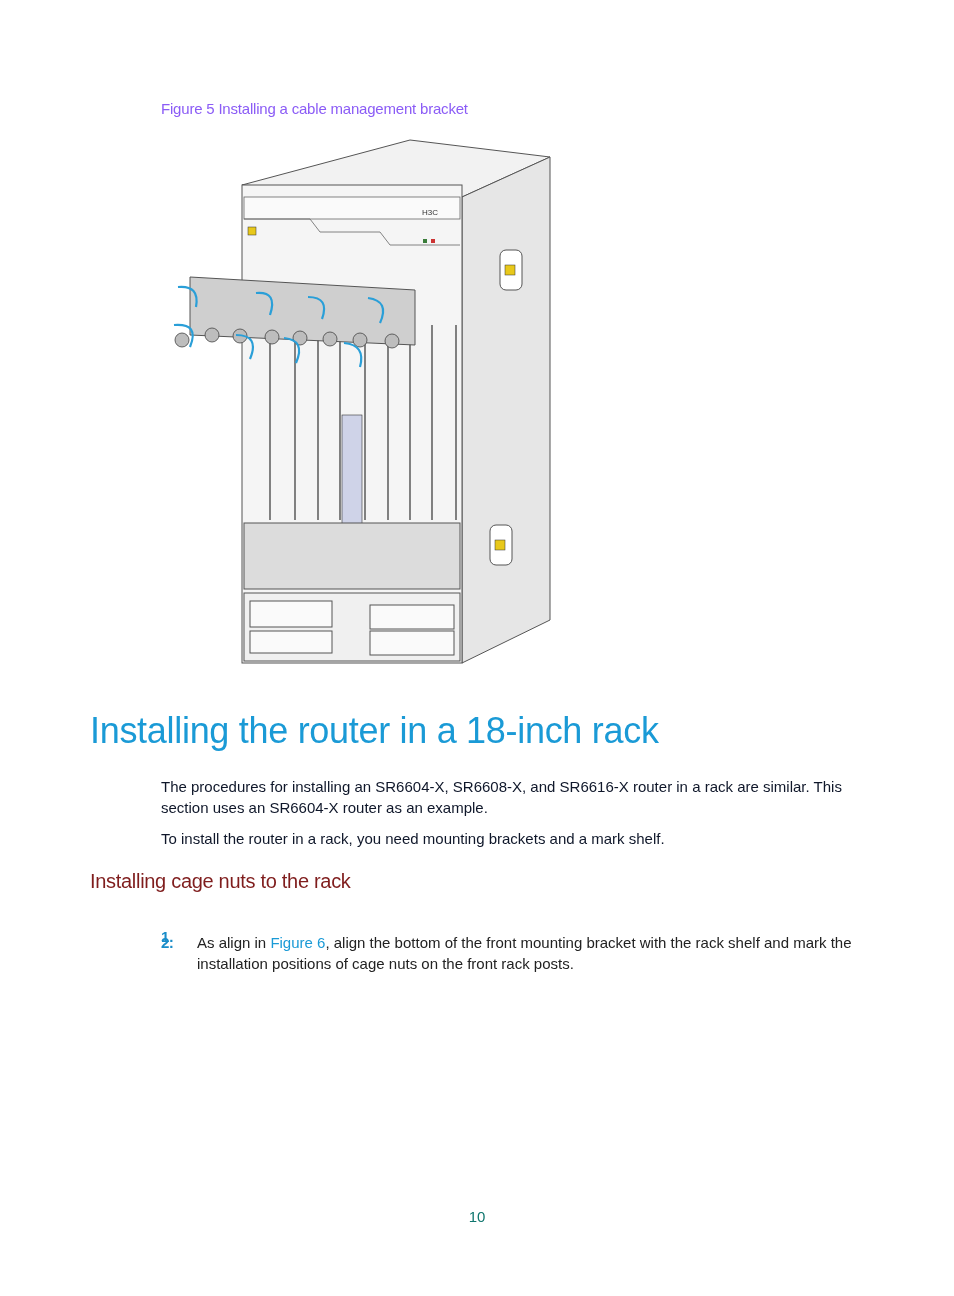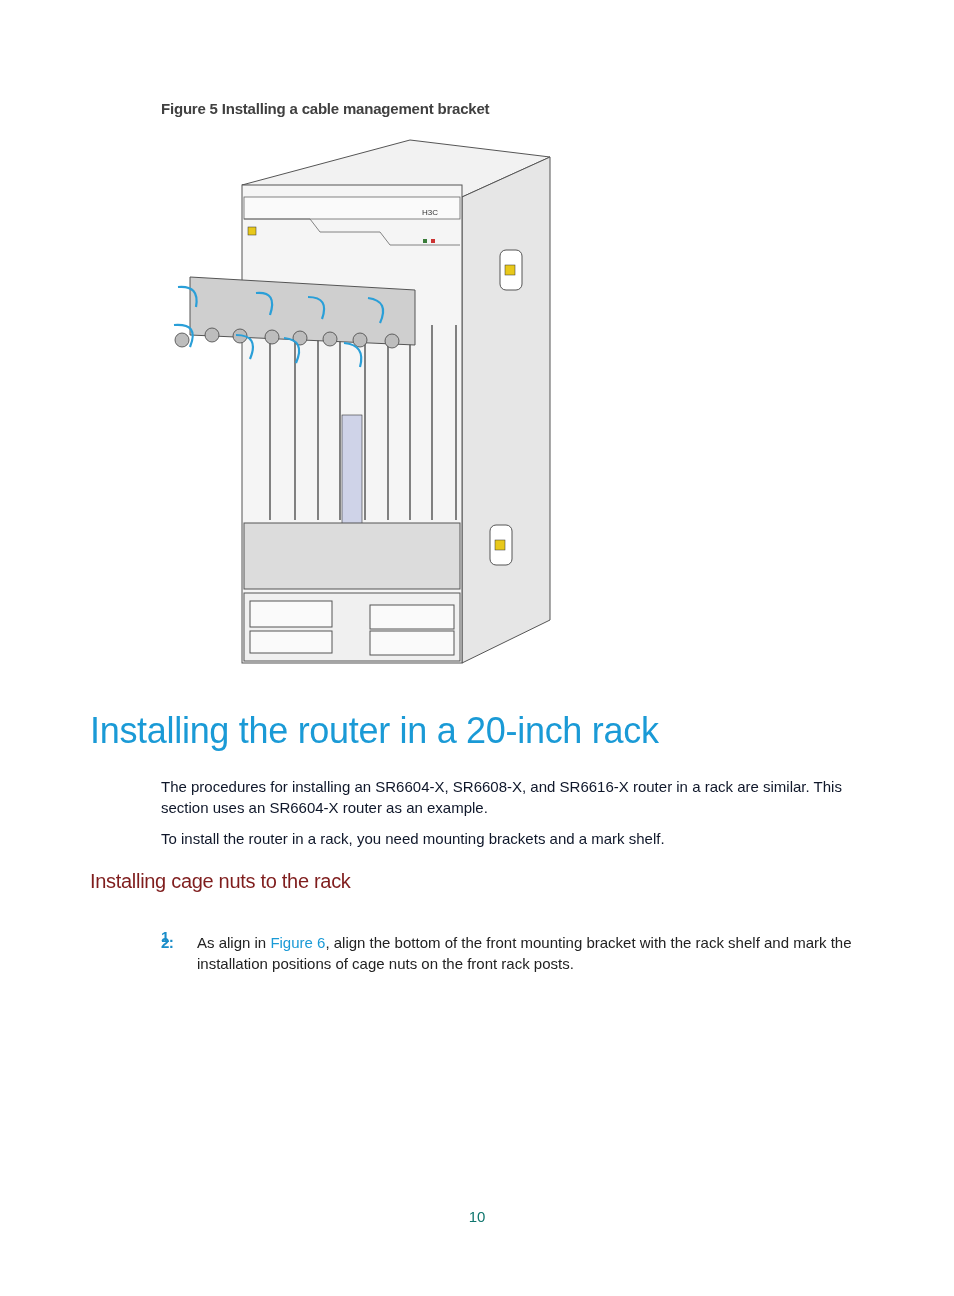--- a/index.html
+++ b/index.html
@@ -1,19 +1,19 @@
 <!DOCTYPE html>
 <html><head>
 <meta charset="utf-8">
 <style>
   html, body { margin: 0; padding: 0; background: #ffffff; }
   body { width: 954px; height: 1296px; position: relative; overflow: hidden;
          font-family: "Liberation Sans", "DejaVu Sans", sans-serif; color: #222; }
-  .fig-caption { position: absolute; left: 161px; top: 100px; font-size: 15px; font-weight: bold;
-                 color: #404040; letter-spacing: -0.2px; }
+  .fig-caption { position: absolute; left: 161px; top: 100px; font-size: 15px; font-weight: normal;
+                 color: #8b5cf6; letter-spacing: -0.2px; }
   .figure { position: absolute; left: 160px; top: 135px; width: 400px; height: 540px; }
   .h1 { position: absolute; left: 90px; top: 710px; font-size: 36px; color: #1a9ad6;
         font-weight: normal; margin: 0; letter-spacing: -0.3px; }
   .h2 { position: absolute; left: 90px; top: 870px; font-size: 20px; color: #7f1d1d;
         font-weight: normal; margin: 0; letter-spacing: -0.3px; }
   .para { position: absolute; left: 161px; width: 710px; font-size: 15px; line-height: 21px;
           color: #0f172a; margin: 0; }
   .p1 { top: 776px; }
   .p2 { top: 828px; }
   .list { position: absolute; left: 161px; top: 926px; width: 710px; margin: 0; padding: 0;
@@ -89,21 +89,21 @@
       <path d="M96,158 Q118,156 110,180"></path>
         <path d="M148,162 Q170,162 162,184"></path>
       <path d="M208,163 Q230,166 220,188"></path>
         <path d="M76,200 Q100,200 90,224"></path>
       <path d="M124,203 Q146,205 136,228"></path>
         <path d="M184,208 Q206,210 200,232"></path>
     </g>
   </svg>
 </div>
 
-<h1 class="h1">Installing the router in a 20-inch rack</h1>
+<h1 class="h1">Installing the router in a 18-inch rack</h1>
 
 <p class="para p1">The procedures for installing an SR6604-X, SR6608-X, and SR6616-X router in a rack are similar. This section uses an SR6604-X router as an example.</p>
 <p class="para p2">To install the router in a rack, you need mounting brackets and a mark shelf.</p>
 
 <h2 class="h2">Installing cage nuts to the rack</h2>
 
 <ol class="list">
   <li>
     <span class="num">1.</span>
   </li>

